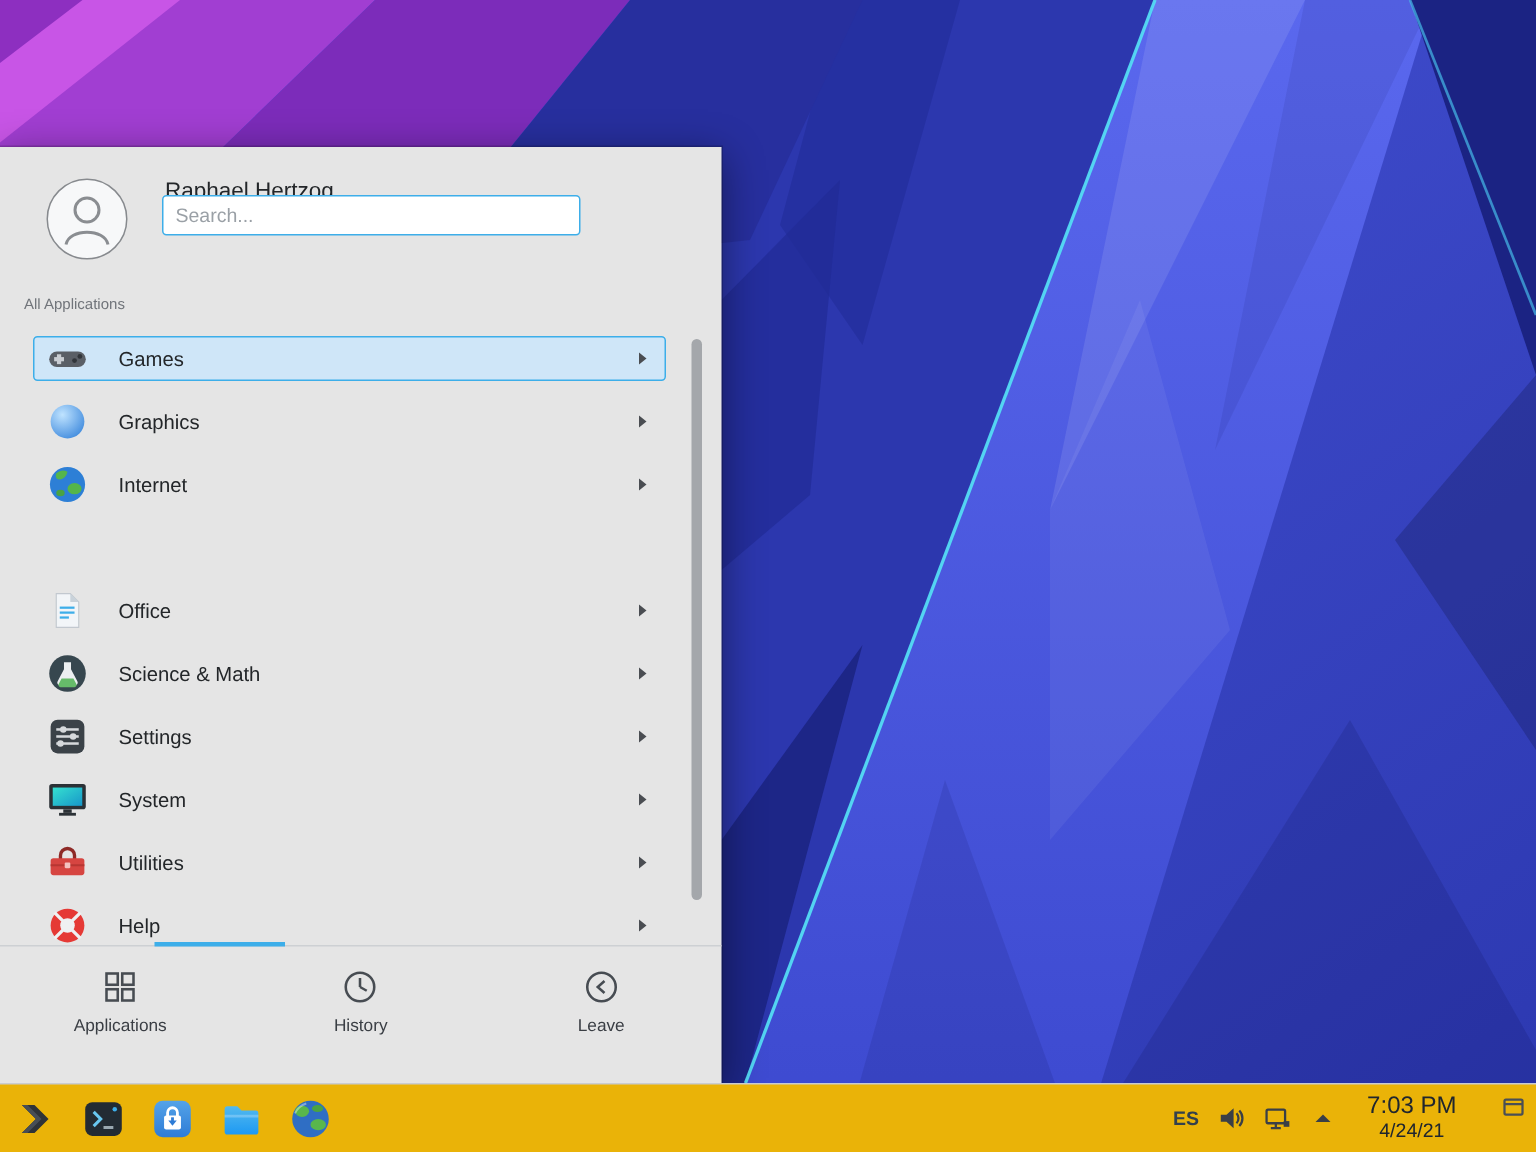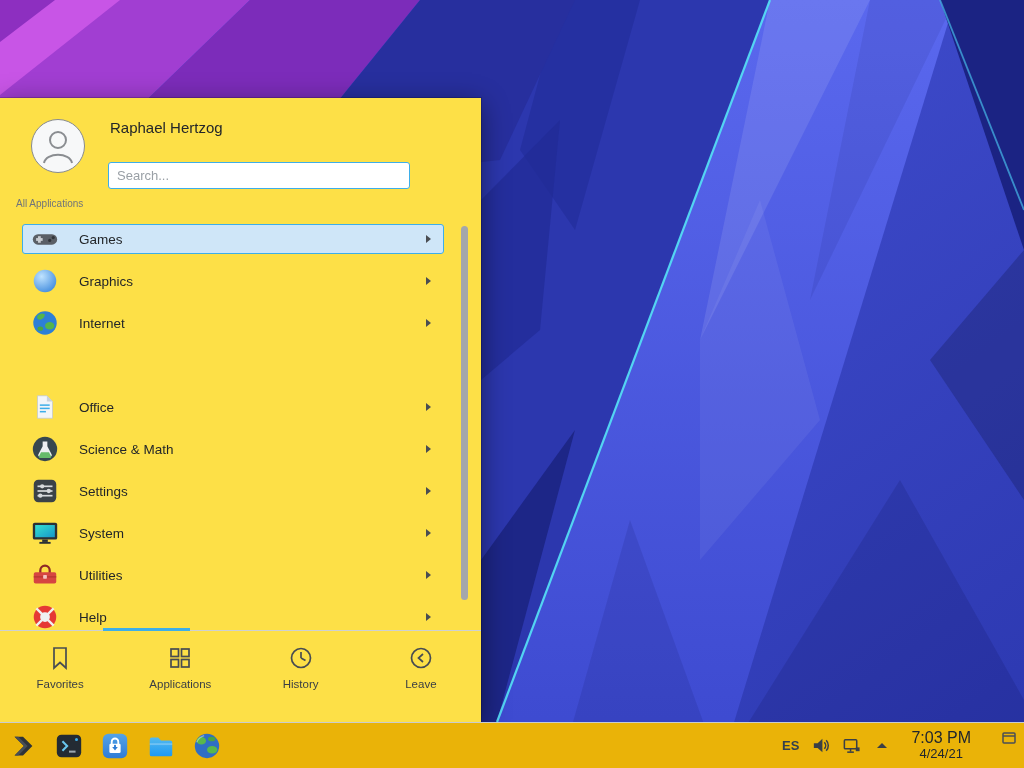--- a/index.html
+++ b/index.html
@@ -5,30 +5,30 @@
   * { box-sizing: border-box; margin: 0; padding: 0; }
   html,body { width:1024px; height:768px; overflow:hidden; }
   body { font-family: "Liberation Sans", sans-serif; position:relative; background:#2c38b0; }
 
   
   #wallpaper { position:absolute; inset:0; }
 
   
   .launcher {
     position:absolute; left:0; top:98px; width:481px; height:624px;
-    background:#fde047; box-shadow:0 6px 26px rgba(0,0,0,.45), 0 0 0 1px rgba(0,0,0,.18);
+    background:#e5e5e5; box-shadow:0 6px 26px rgba(0,0,0,.45), 0 0 0 1px rgba(0,0,0,.18);
   }
   .avatar {
     position:absolute; left:31px; top:21px; width:54px; height:54px;
     border:1.5px solid #878a8e; border-radius:50%; background:#f7f8f9;
     display:flex; align-items:center; justify-content:center;
   }
   .user-name { position:absolute; left:110px; top:21px; font-size:15px; color:#232629; }
   .search-input {
-    position:absolute; left:108px; top:64px; width:302px; height:27px;
+    position:absolute; left:108px; top:32px; width:279px; height:27px;
     border:1px solid #3daee9; border-radius:3px; background:#ffffff;
     font-family:"Liberation Sans",sans-serif; font-size:13px; color:#232629; padding:0 8px; outline:none;
   }
   .search-input::placeholder { color:#9aa0a6; }
   .section-label { position:absolute; left:16px; top:100px; font-size:10px; color:#70747a; }
 
   .cat-list { position:absolute; left:0; top:124px; width:481px; height:408px; overflow:hidden; }
   .cat-row {
     position:absolute; left:22px; width:422px; height:30px;
     display:flex; align-items:center; border:1px solid transparent; border-radius:3px;
@@ -260,26 +260,20 @@
 
   </div>
 
   <div class="scroll-thumb"></div>
 
   <div class="tab-divider"></div>
   <div class="tab-indicator"></div>
 
   <div class="tabbar">
 
-    <div class="tab">
-      <svg class="tab-icon" viewBox="0 0 28 28">
-        <path d="M8,4 h12 v20 l-6,-5.5 l-6,5.5 z" fill="none" stroke="#474c52" stroke-width="1.7"></path>
-      </svg>
-      <span class="tab-label">Favorites</span>
-    </div>
 
     <div class="tab">
       <svg class="tab-icon" viewBox="0 0 28 28">
         <g fill="none" stroke="#474c52" stroke-width="1.7">
           <rect x="5" y="5" width="7.5" height="7.5"></rect>
           <rect x="15.5" y="5" width="7.5" height="7.5"></rect>
           <rect x="5" y="15.5" width="7.5" height="7.5"></rect>
           <rect x="15.5" y="15.5" width="7.5" height="7.5"></rect>
         </g>
       </svg>

